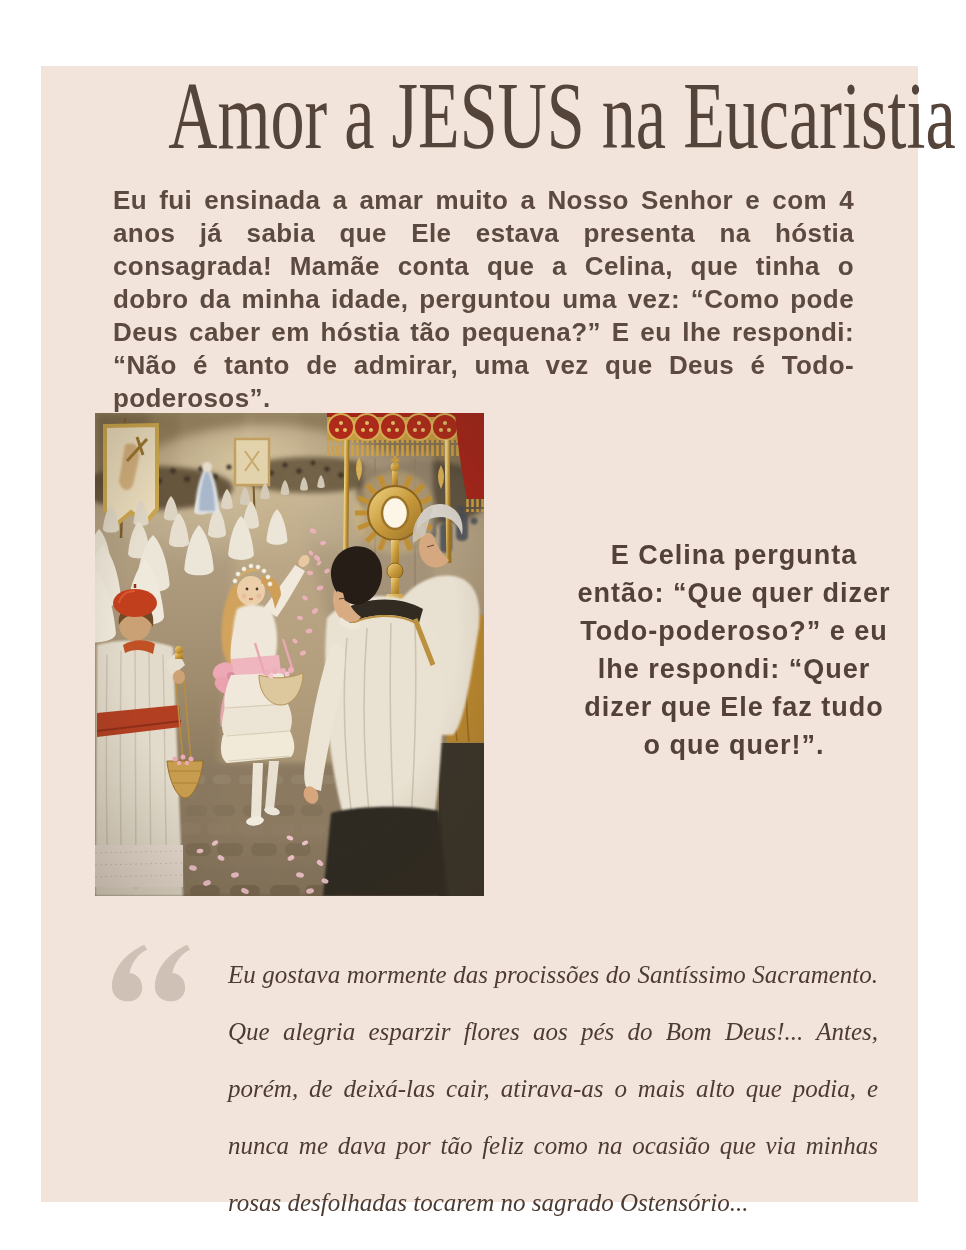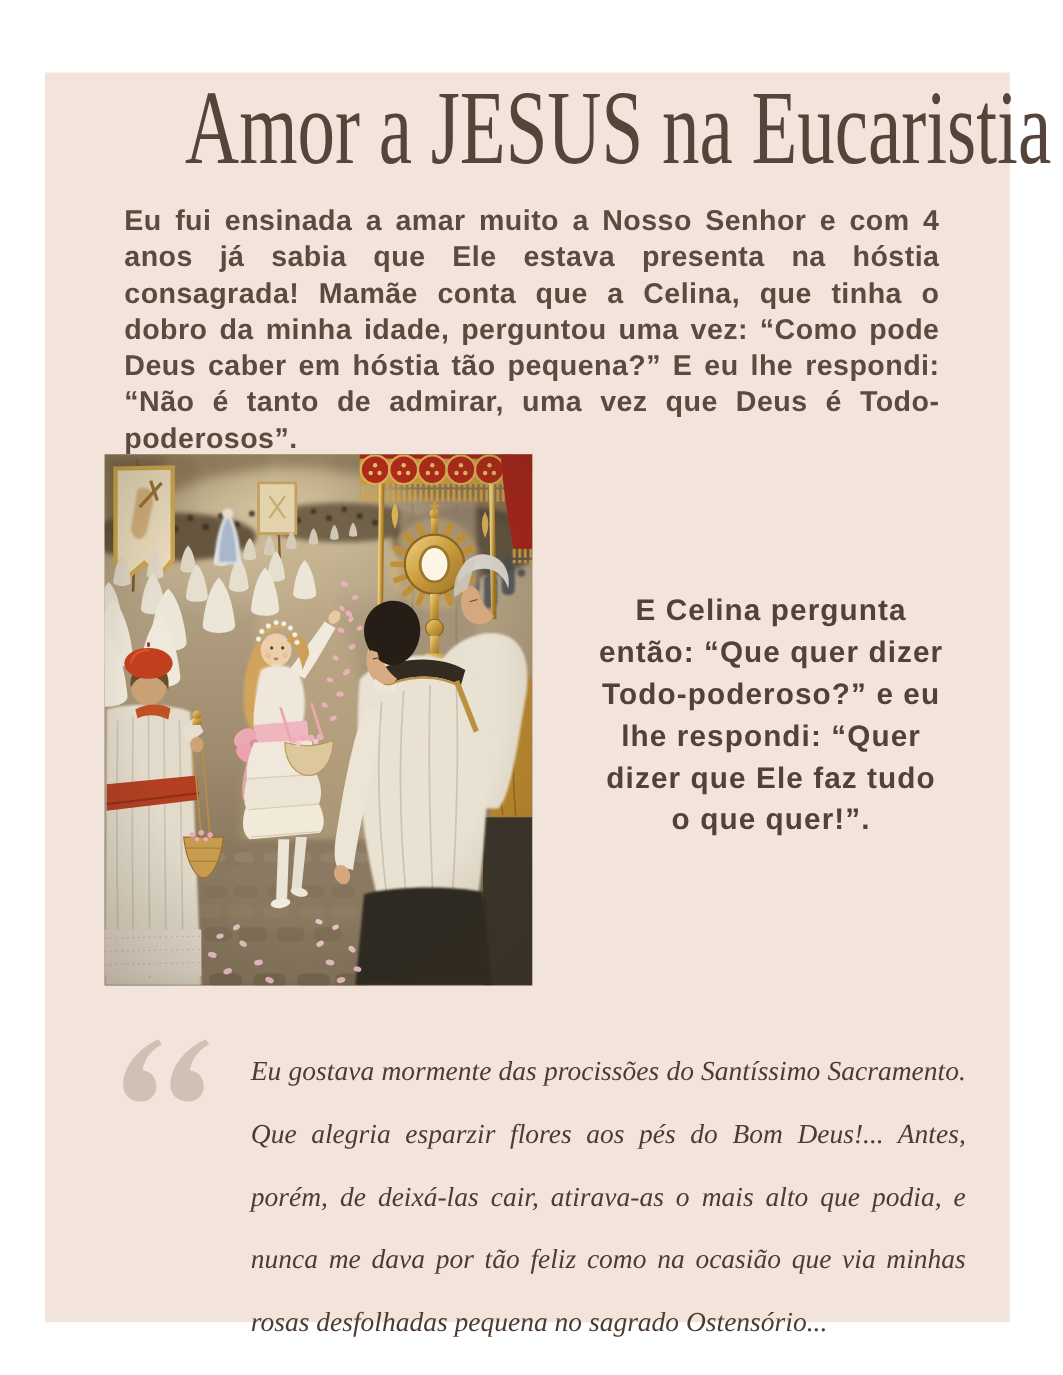--- a/index.html
+++ b/index.html
@@ -24,21 +24,21 @@
     letter-spacing:0.4px; text-align:justify;
   }
   .painting {
     position:absolute; left:54px; top:347px; width:389px; height:483px;
     overflow:hidden; background:#a1906f;
   }
   .painting svg { display:block; width:100%; height:100%; }
   .side-quote {
     position:absolute; left:443px; top:470px; width:434px; margin:0;
     font-size:27px; line-height:38px; font-weight:700; color:#53403a;
-    letter-spacing:1px; text-align:center; white-space:pre-line;
+    letter-spacing:1px; text-align:center; white-space:pre-line;padding-left:33px;
   }
   .qmark { position:absolute; left:69px; top:878px; width:82px; height:58px; }
   .bottom-quote {
     position:absolute; left:187px; top:880px; width:650px; margin:0;
     font-family:"Liberation Serif", serif; font-style:italic;
     font-size:25px; line-height:57px; color:#4d3b32; text-align:justify;
   }
 </style>
 </head>
 <body>
@@ -501,16 +501,16 @@
 
     <div class="qmark">
       <svg viewBox="0 0 84 58" width="82" height="58" aria-hidden="true">
         <g fill="#cfc1b5">
           <path d="M35,0 C15,9 2,26 2,43 C2,52 9,58 18,58 C27,58 33,52 33,44 C33,36 28,30 20,29 C22,19 28,10 38,5 Z"></path>
           <path d="M79,0 C59,9 46,26 46,43 C46,52 53,58 62,58 C71,58 77,52 77,44 C77,36 72,30 64,29 C66,19 72,10 82,5 Z"></path>
         </g>
       </svg>
     </div>
 
-    <p class="bottom-quote">Eu gostava mormente das procissões do Santíssimo Sacramento. Que alegria esparzir flores aos pés do Bom Deus!... Antes, porém, de deixá-las cair, atirava-as o mais alto que podia, e nunca me dava por tão feliz como na ocasião que via minhas rosas desfolhadas pequena no sagrado Ostensório...</p>
+    <p class="bottom-quote">Eu gostava mormente das procissões do Santíssimo Sacramento. Que alegria esparzir flores aos pés do Bom Deus!... Antes, porém, de deixá-las cair, atirava-as o mais alto que podia, e nunca me dava por tão feliz como na ocasião que via minhas rosas desfolhadas tocarem no sagrado Ostensório...</p>
 
   </div>
 </div>
 
 </body></html>

